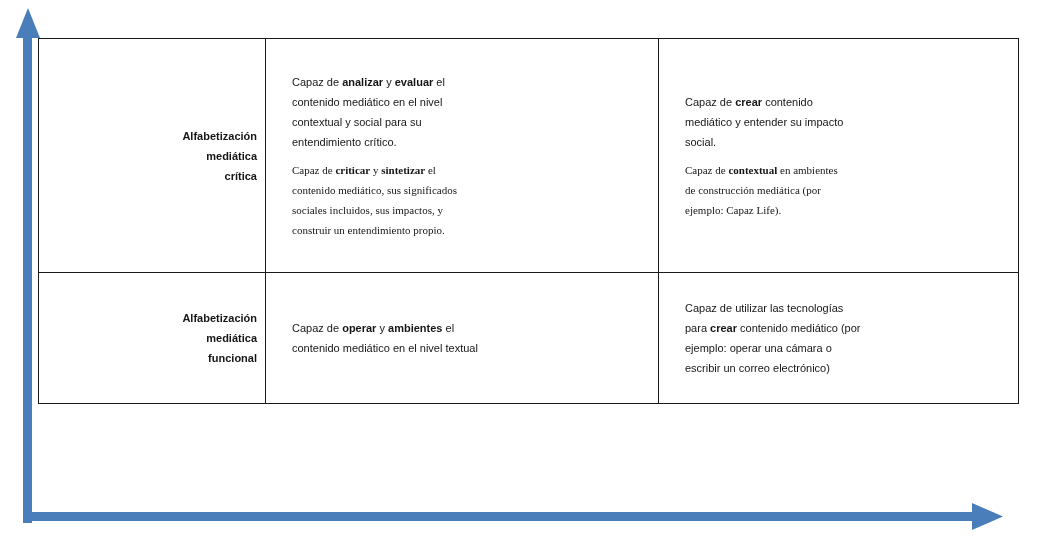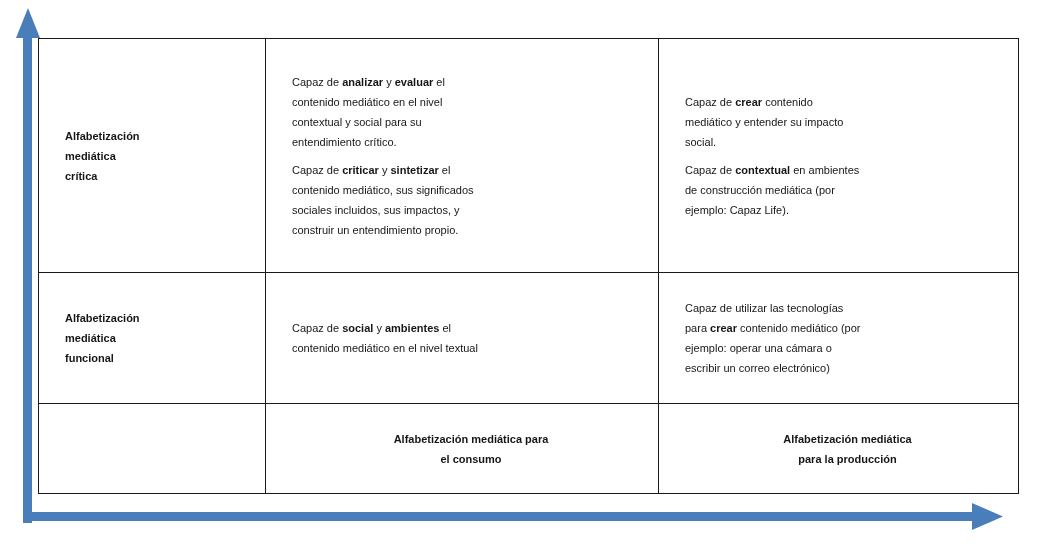--- a/index.html
+++ b/index.html
@@ -16,25 +16,25 @@
     border:1.6px solid #1a1a1a;
     white-space:pre-line;
     font-size:11px;line-height:20px;
     vertical-align:middle;
     padding:6px 8px 6px 26px;
     overflow:hidden;
   }
   tr.r1{height:234px;}
   tr.r2{height:131px;}
   tr.r3{height:90px;}
-  td.hdr{text-align:left;padding:6px 10px;}
+  td.hdr{text-align:right;padding:6px 10px;}
   td.footer{text-align:center;padding:6px 10px;}
   td.top-pad{vertical-align:top;padding-top:26px;}
   td p{margin:0;}
-  td p + p{margin-top:8px;}
+  td p + p{margin-top:8px;font-family:Liberation Serif, serif;}
   .b{font-weight:bold;}
 </style>
 </head>
 <body>
 
 <div class="stage">
 
   <svg class="axes" viewBox="0 0 1043 546" xmlns="http://www.w3.org/2000/svg">
     <line x1="27.5" y1="523" x2="27.5" y2="34" stroke-width="9" stroke="#4a7ebb"></line>
     <polygon points="16,38 40,38 28,8" fill="#4a7ebb"></polygon>
@@ -63,30 +63,23 @@
         <td class="top-pad"><p><span>Capaz de </span><span class="b">crear</span><span> contenido
 mediático y entender su impacto
 social.</span></p><p><span>Capaz de </span><span class="b">contextual</span><span> en ambientes
 de construcción mediática (por
 ejemplo: Capaz Life).</span></p></td>
       </tr>
       <tr class="r2">
         <td class="hdr"><p><span class="b">Alfabetización
 mediática
 funcional</span></p></td>
-        <td><p><span>Capaz de </span><span class="b">social</span><span> y </span><span class="b">ambientes</span><span> el
+        <td><p><span>Capaz de </span><span class="b">operar</span><span> y </span><span class="b">ambientes</span><span> el
 contenido mediático en el nivel textual</span></p></td>
         <td><p><span>Capaz de utilizar las tecnologías
 para </span><span class="b">crear</span><span> contenido mediático (por
 ejemplo: operar una cámara o
 escribir un correo electrónico)</span></p></td>
-      </tr>
-      <tr class="r3">
-        <td></td>
-        <td class="footer"><p><span class="b">Alfabetización mediática para
-el consumo</span></p></td>
-        <td class="footer"><p><span class="b">Alfabetización mediática
-para la producción</span></p></td>
       </tr>
     </tbody>
   </table>
 
 </div>
 
 </body></html>

